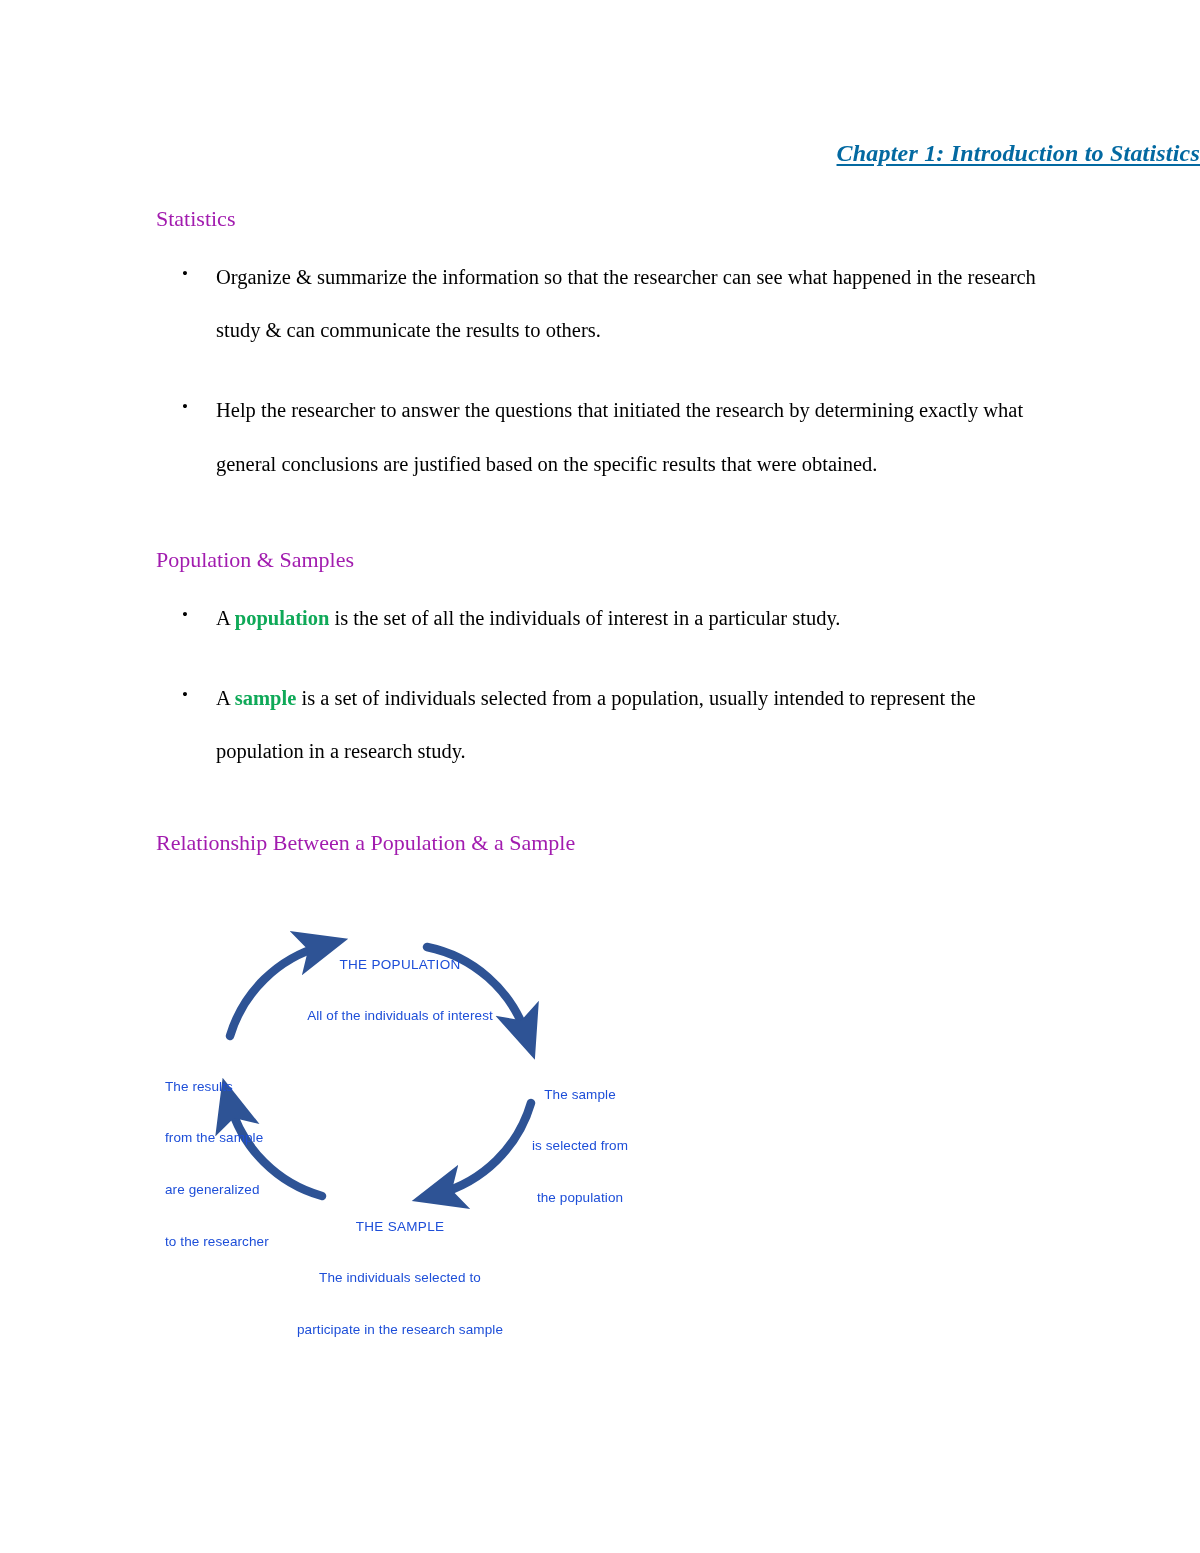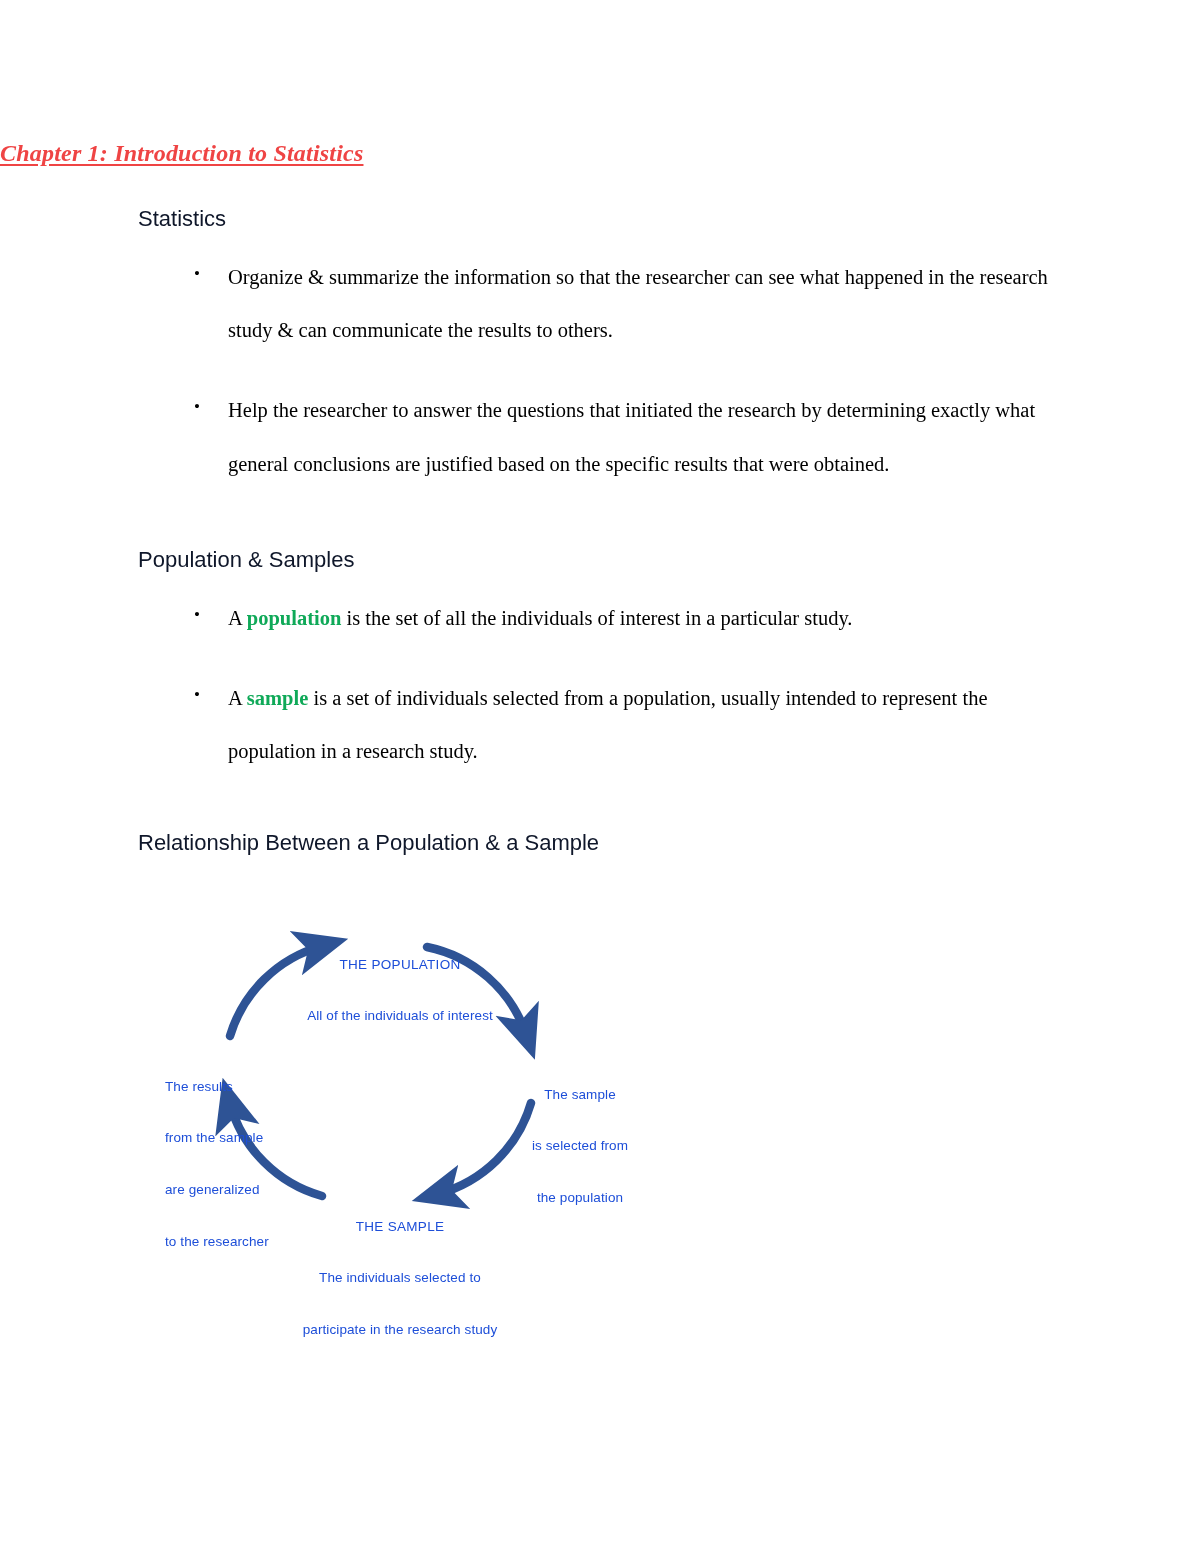--- a/index.html
+++ b/index.html
@@ -22,55 +22,55 @@
     inset: 0;
     background: #ffffff;
   }
 
   
   .doc-title {
     position: absolute;
     left: 0;
     right: 0;
     top: 140px;
-    text-align: left;
+    text-align: right;
     font-family: "Liberation Serif", "DejaVu Serif", serif;
     font-size: 24px;
     font-weight: bold;
     font-style: italic;
-    color: #ef4444;
+    color: #0369a1;
     text-decoration: underline;
     text-underline-offset: 3px;
     letter-spacing: 0.2px;
   }
 
   
   .content {
     position: absolute;
     left: 138px;
     top: 205px;
     width: 930px;
   }
 
   .section-heading {
-    font-family: Liberation Sans, sans-serif;
+    font-family: Liberation Serif, serif;
     font-size: 22px;
-    color: #0f172a;
+    color: #a21caf;
     line-height: 1.25;
-    margin: 0 0 6px 0;
+    margin: 0 0 6px 18px;
     font-weight: normal;
   }
 
   .h-statistics { margin-top: 0px; }
   .h-population { margin-top: 55px; }
   .h-relationship { margin-top: 50px; }
 
   ul.bullets {
     list-style: none;
-    margin: 16px;
+    margin: 4px;
     padding: 0;
   }
   ul.bullets li {
     position: relative;
     padding-left: 74px;
     margin-top: 26px;
     font-size: 20.5px;
     line-height: 2.62;
     color: #000000;
     font-family: "Liberation Serif", "DejaVu Serif", serif;
@@ -187,18 +187,18 @@
     <div class="dg-text dg-left">
       <div>The results</div>
       <div>from the sample</div>
       <div>are generalized</div>
       <div>to the researcher</div>
     </div>
 
     <div class="dg-text dg-bottom">
       <div class="dg-caps">THE SAMPLE</div>
       <div>The individuals selected to</div>
-      <div>participate in the research study</div>
+      <div>participate in the research sample</div>
     </div>
 
   </div>
 
 </div>
 
 </body></html>

